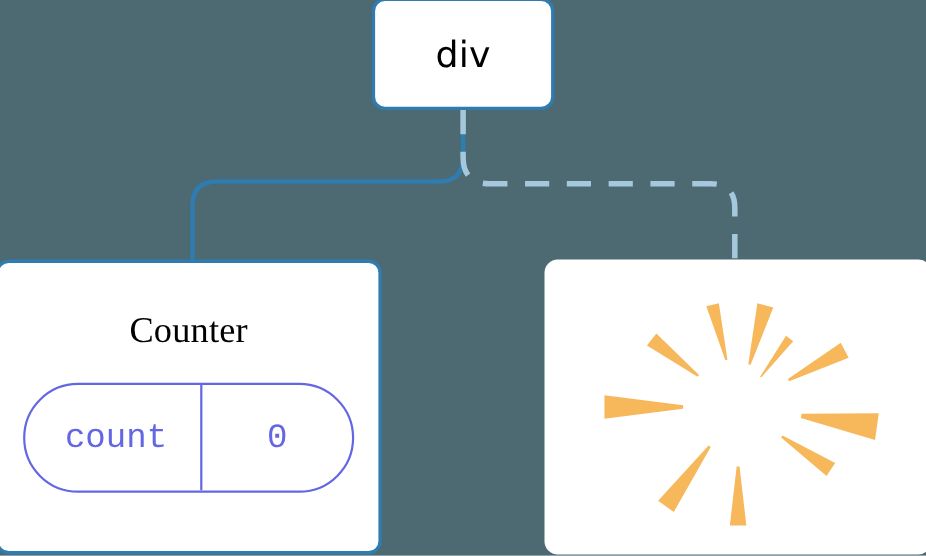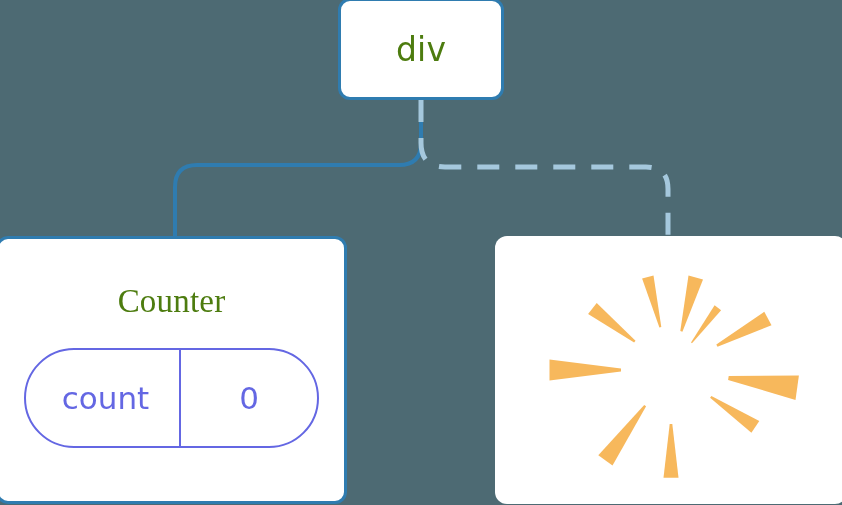--- a/index.html
+++ b/index.html
@@ -67,21 +67,21 @@
     left: 495px;
     top: 236px;
     width: 352px;
     height: 268px;
     border-radius: 12px;
     border: 0;
     overflow: hidden;
   }
 
   .node-title {
-    color: #4d7c0f;
+    color: #000000;
     font-size: 34px;
     line-height: 1;
     letter-spacing: 0.2px;
     white-space: nowrap;
     user-select: none;
   }
 
   .node-div .node-title {
     font-size: 33px;
   }
@@ -107,20 +107,21 @@
   .pill-key,
   .pill-val {
     display: flex;
     align-items: center;
     justify-content: center;
     color: #6467e3;
     font-size: 31px;
     line-height: 1;
     white-space: nowrap;
     user-select: none;
+    font-family: Liberation Mono, monospace;
   }
 
   .pill-key {
     flex: 1 1 auto;
     padding: 0 30px 0 36px;
   }
 
   .pill-val {
     flex: 0 0 auto;
     min-width: 92px;

